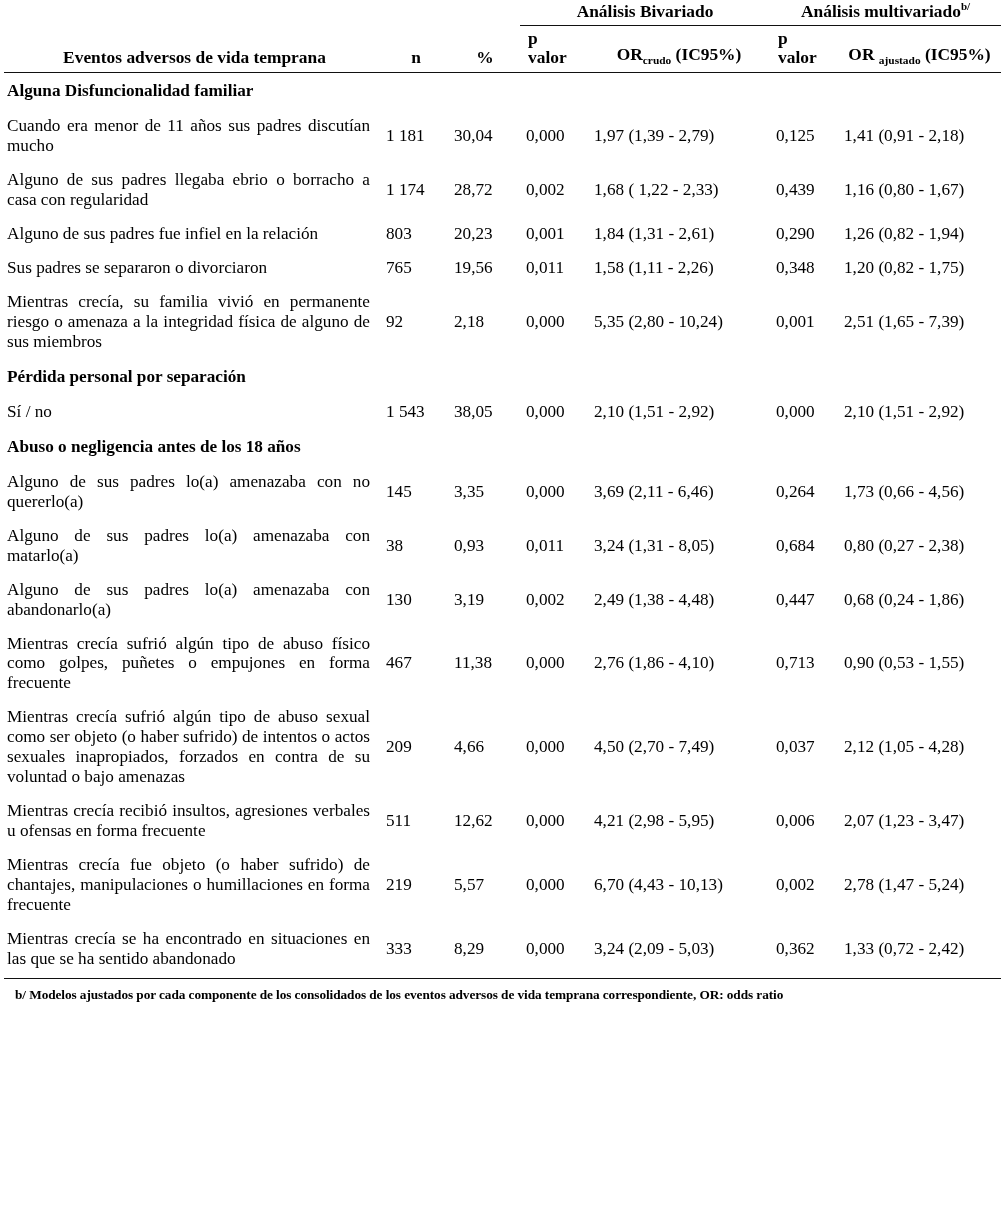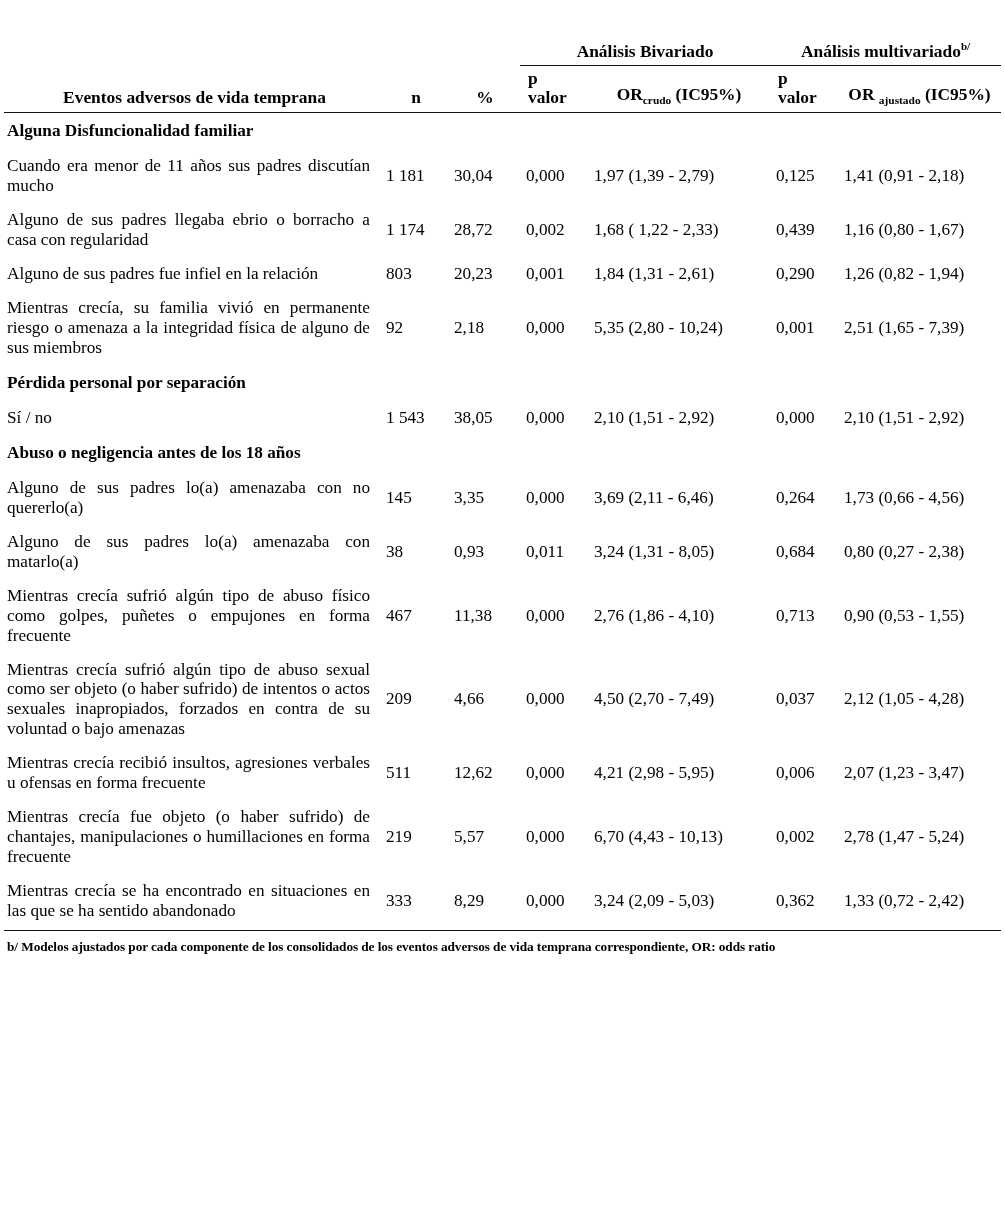--- a/index.html
+++ b/index.html
@@ -19,21 +19,20 @@
     height: 1206px;
     position: relative;
     box-sizing: border-box;
     padding: 0 4px;
   }
   table.tbl {
     width: 997px;
     border-collapse: collapse;
     table-layout: fixed;
     font-size: 17.2px;
-    margin-top: 40px;
   }
   
   col.c-label { width: 378px; }
   col.c-n     { width: 68px; }
   col.c-pct   { width: 70px; }
   col.c-p1    { width: 68px; }
   col.c-or1   { width: 182px; }
   col.c-p2    { width: 68px; }
   col.c-or2   { width: 163px; }
 
@@ -113,20 +112,21 @@
     margin-top: 2px;
     width: 997px;
   }
   .footnote {
     font-weight: bold;
     font-size: 13.3px;
     padding-top: 8px;
     padding-left: 3px;
     letter-spacing: -0.08px;
     white-space: nowrap;
+    margin-left: 8px;
   }
 </style>
 </head>
 <body>
 
 <div class="sheet">
 
   <table class="tbl">
     <colgroup>
       <col class="c-label">
@@ -190,20 +190,29 @@
         <tr>
           <td class="lbl">Alguno de sus padres fue infiel en la relación</td>
           <td class="num num-n">803</td>
           <td class="num num-n">20,23</td>
           <td class="num num-p">0,001</td>
           <td class="num num-or">1,84 (1,31 - 2,61)</td>
           <td class="num num-p">0,290</td>
           <td class="num num-or">1,26 (0,82 - 1,94)</td>
         </tr>
         <tr>
+          <td class="lbl">Sus padres se separaron o divorciaron</td>
+          <td class="num num-n">765</td>
+          <td class="num num-n">19,56</td>
+          <td class="num num-p">0,011</td>
+          <td class="num num-or">1,58 (1,11 - 2,26)</td>
+          <td class="num num-p">0,348</td>
+          <td class="num num-or">1,20 (0,82 - 1,75)</td>
+        </tr>
+        <tr>
           <td class="lbl">Mientras crecía, su familia vivió en permanente riesgo o  amenaza a la integridad física de alguno de sus miembros</td>
           <td class="num num-n">92</td>
           <td class="num num-n">2,18</td>
           <td class="num num-p">0,000</td>
           <td class="num num-or">5,35 (2,80 - 10,24)</td>
           <td class="num num-p">0,001</td>
           <td class="num num-or">2,51 (1,65 - 7,39)</td>
         </tr>
         <tr class="section">
           <td class="lbl" colspan="7">Pérdida personal por separación</td>
@@ -232,20 +241,29 @@
         <tr>
           <td class="lbl">Alguno de sus padres lo(a) amenazaba con matarlo(a)</td>
           <td class="num num-n">38</td>
           <td class="num num-n">0,93</td>
           <td class="num num-p">0,011</td>
           <td class="num num-or">3,24 (1,31 - 8,05)</td>
           <td class="num num-p">0,684</td>
           <td class="num num-or">0,80 (0,27 - 2,38)</td>
         </tr>
         <tr>
+          <td class="lbl">Alguno de sus padres lo(a) amenazaba con abandonarlo(a)</td>
+          <td class="num num-n">130</td>
+          <td class="num num-n">3,19</td>
+          <td class="num num-p">0,002</td>
+          <td class="num num-or">2,49 (1,38 - 4,48)</td>
+          <td class="num num-p">0,447</td>
+          <td class="num num-or">0,68 (0,24 - 1,86)</td>
+        </tr>
+        <tr>
           <td class="lbl">Mientras crecía sufrió algún tipo de abuso físico como golpes, puñetes o empujones en forma frecuente</td>
           <td class="num num-n">467</td>
           <td class="num num-n">11,38</td>
           <td class="num num-p">0,000</td>
           <td class="num num-or">2,76 (1,86 - 4,10)</td>
           <td class="num num-p">0,713</td>
           <td class="num num-or">0,90 (0,53 - 1,55)</td>
         </tr>
         <tr>
           <td class="lbl">Mientras crecía sufrió algún tipo de abuso sexual como ser  objeto (o haber sufrido) de intentos o actos sexuales inapropiados, forzados en contra de su voluntad o bajo amenazas</td>

